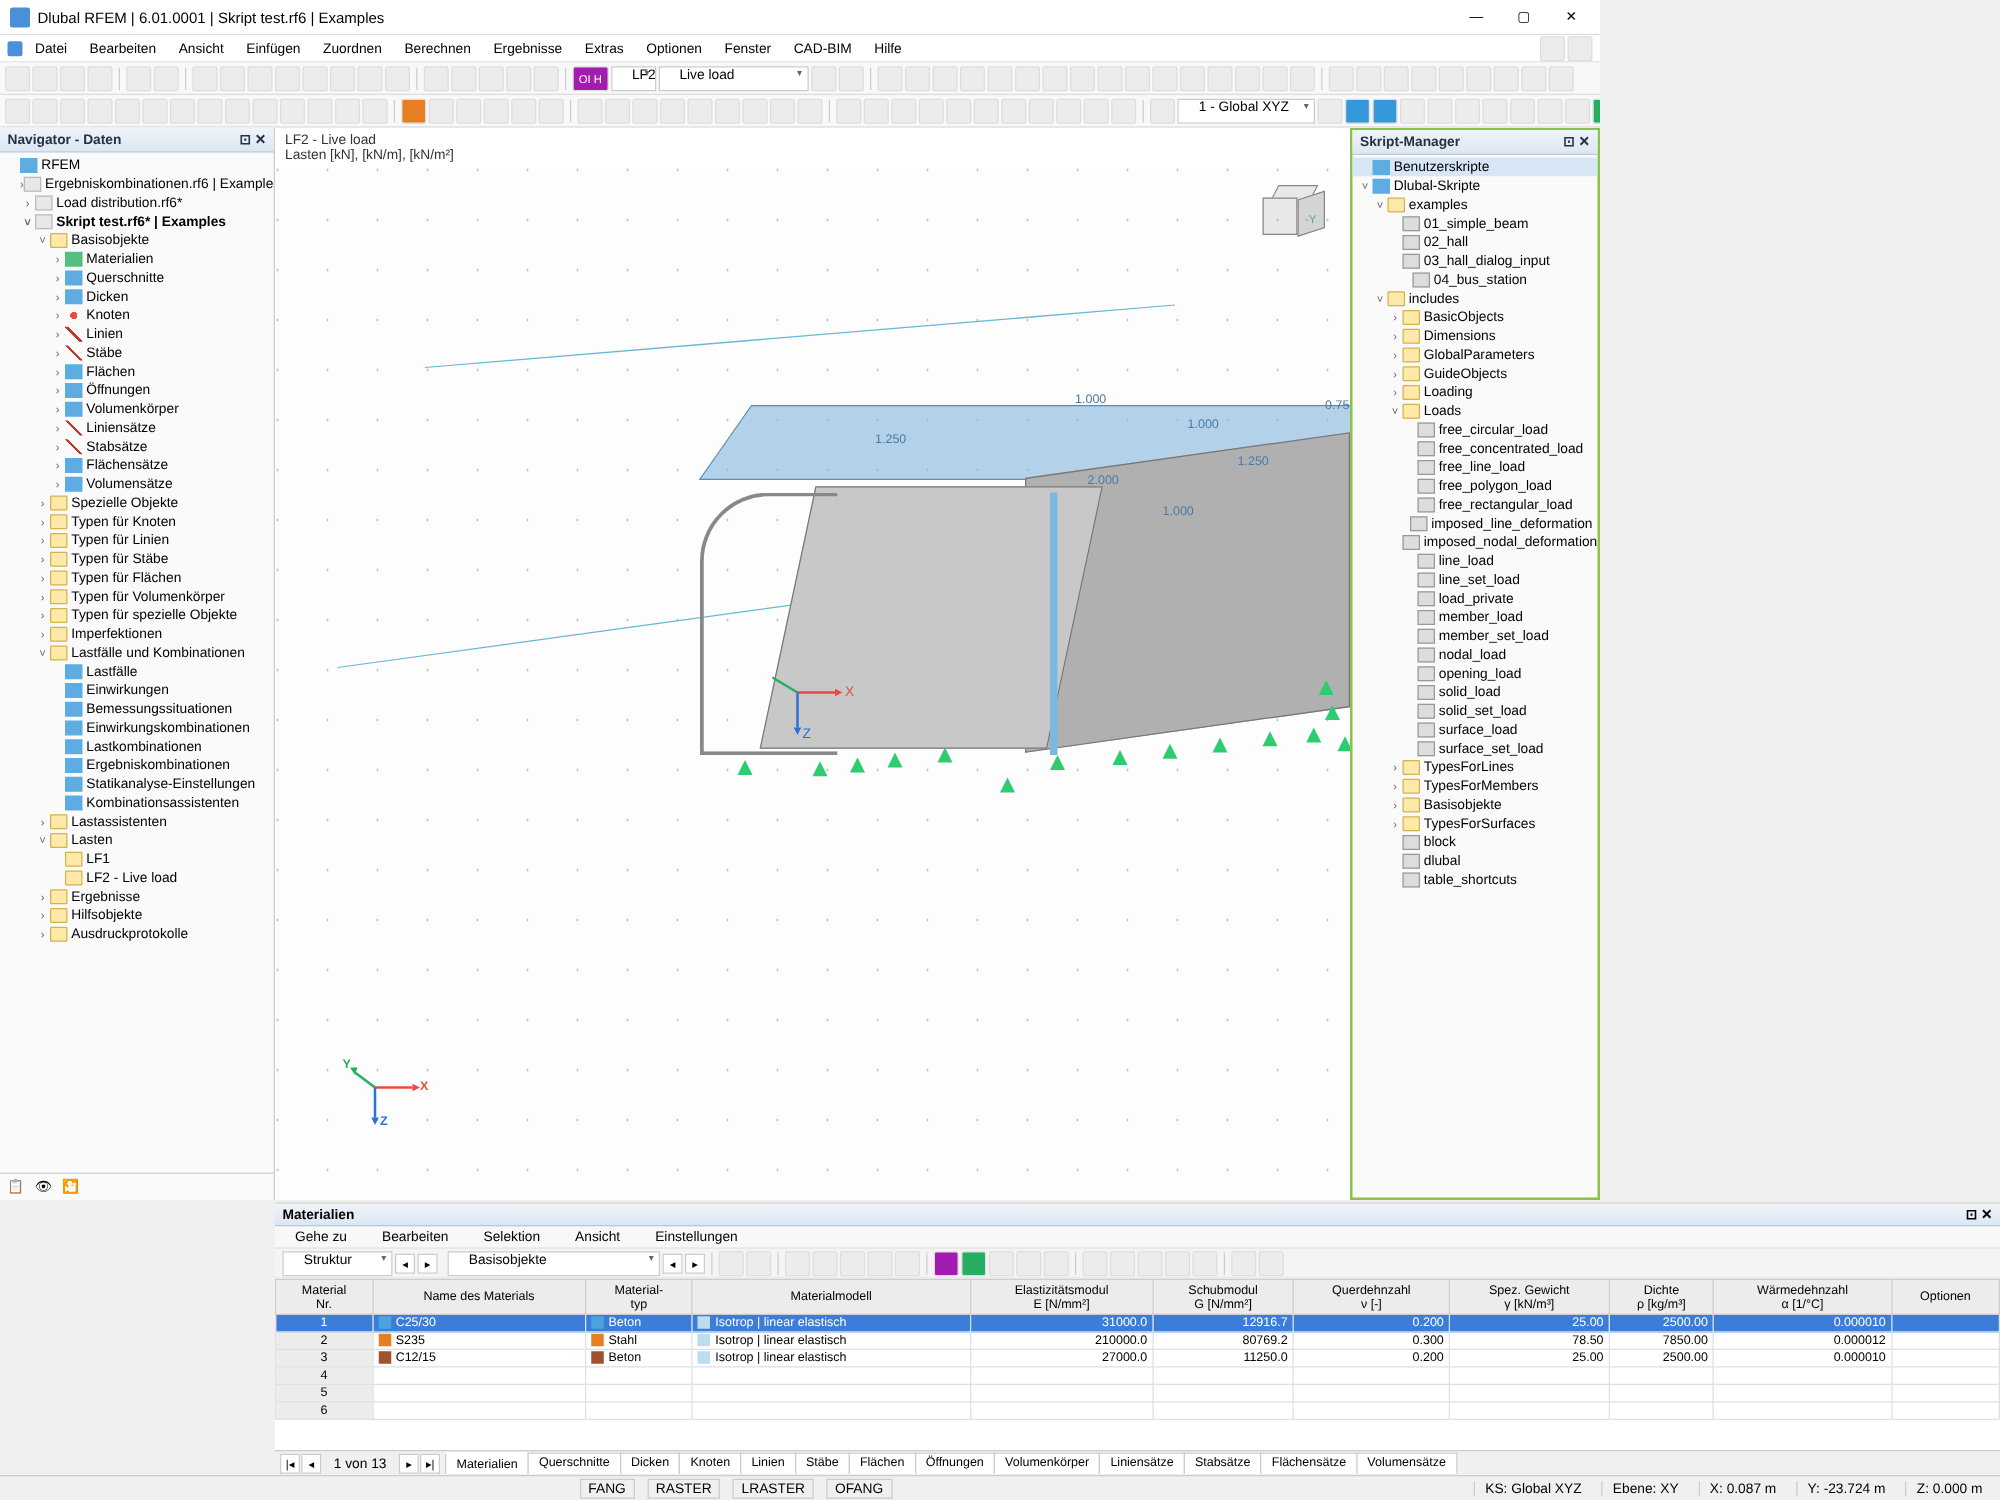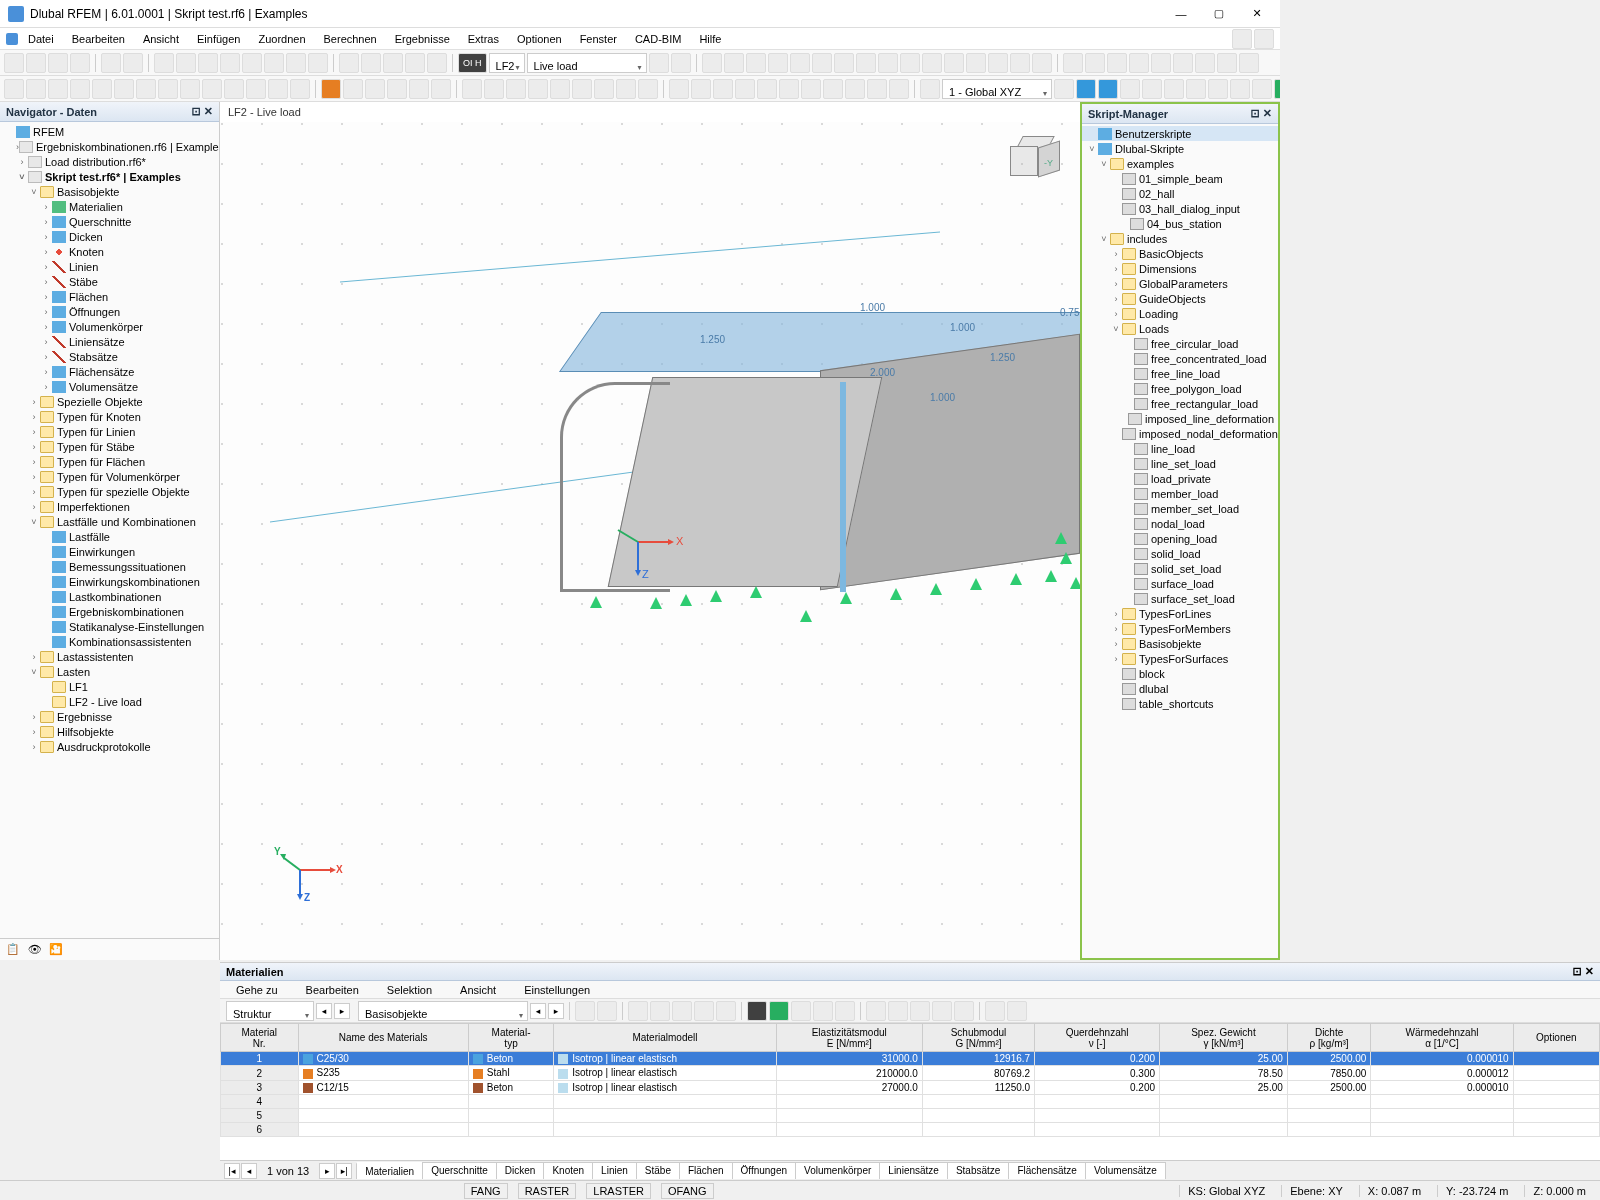--- a/index.html
+++ b/index.html
@@ -7,22 +7,22 @@
 .titlebar { height: 28px; background: #fff; display: flex; align-items: center; padding: 0 8px; border-bottom: 1px solid #ddd; }
 .titlebar .ico { width: 16px; height: 16px; background: #4a90d9; border-radius: 2px; margin-right: 6px; }
 .titlebar .title { flex: 1; font-size: 12px; }
 .winbtns { display: flex; gap: 8px; }
 .winbtn { width: 30px; height: 20px; display: flex; align-items: center; justify-content: center; cursor: pointer; }
 .menubar { height: 22px; background: #fff; display: flex; align-items: center; padding: 0 6px; gap: 2px; border-bottom: 1px solid #e0e0e0; }
 .menuitem { padding: 2px 8px; cursor: pointer; }
 .toolbar { height: 26px; background: #f8f8f8; border-bottom: 1px solid #ddd; display: flex; align-items: center; padding: 0 4px; gap: 2px; overflow: hidden; }
 .tbtn { width: 20px; height: 20px; background: #ececec; border: 1px solid #ddd; border-radius: 2px; cursor: pointer; flex-shrink: 0; }
 .tsep { width: 1px; height: 18px; background: #ccc; margin: 0 3px; flex-shrink: 0; }
-.tbtn.red { background: #404040; text-align: right; } .tbtn.green { background: #27ae60; } .tbtn.blue { background: #3498db; } .tbtn.orange { background: #e67e22; }
-.tdrop { height: 20px; border: 1px solid #ccc; background: #fff; padding: 0 18px 0 6px; position: relative; display: flex; align-items: flex-end; cursor: pointer; flex-shrink: 0; }
+.tbtn.red { background: #a21caf; text-align: right; } .tbtn.green { background: #27ae60; } .tbtn.blue { background: #3498db; } .tbtn.orange { background: #e67e22; }
+.tdrop { height: 20px; border: 1px solid #ccc; background: #fff; padding: 0 18px 0 16px; position: relative; display: flex; align-items: flex-start; cursor: pointer; flex-shrink: 0; }
 .tdrop::after { content: "▾"; position: absolute; right: 4px; font-size: 8px; color: #666; }
 .workarea { flex: 1; display: flex; overflow: hidden; }
 .navpanel { width: 220px; background: #fafafa; border-right: 1px solid #ccc; display: flex; flex-direction: column; }
 .panelhdr { height: 20px; background: linear-gradient(#f0f4fa,#dce6f2); border-bottom: 1px solid #b8c8dc; display: flex; align-items: center; padding: 0 6px; font-weight: bold; color: #234; }
 .panelhdr .spacer { flex: 1; }
 .treebox { flex: 1; overflow-y: auto; padding: 2px 0; }
 .tnode { display: flex; align-items: center; height: 15px; padding-right: 4px; cursor: pointer; white-space: nowrap; }
 .tnode .tw { width: 12px; text-align: center; color: #666; font-size: 9px; }
 .tnode .ic { width: 14px; height: 12px; margin-right: 3px; flex-shrink: 0; }
 .tnode.bold { font-weight: bold; }
@@ -447,20 +447,21 @@
     <div style="height:22px;border-top:1px solid #ccc;display:flex;align-items:center;gap:8px;padding:0 6px">
       <span>📋</span>
       <span>👁</span>
       <span>🎦</span>
     </div>
   </div>
 
   <div class="center">
     <div class="viewhdr">
       <div>LF2 - Live load</div>
+      <div>Lasten [kN], [kN/m], [kN/m²]</div>
     </div>
     <div class="view3d">
 
       <div class="cube">
         <div class="face" style="left:8px;top:4px;width:32px;height:18px;transform:skewX(-28deg)"></div>
         <div class="face" style="left:0;top:14px;width:28px;height:30px"></div>
         <div class="face" style="left:28px;top:12px;width:22px;height:30px;transform:skewY(-18deg);background:#d4d4d4"></div>
         <div style="position:absolute;left:34px;top:26px;font-size:9px;color:#5a8">-Y</div>
       </div>
 

